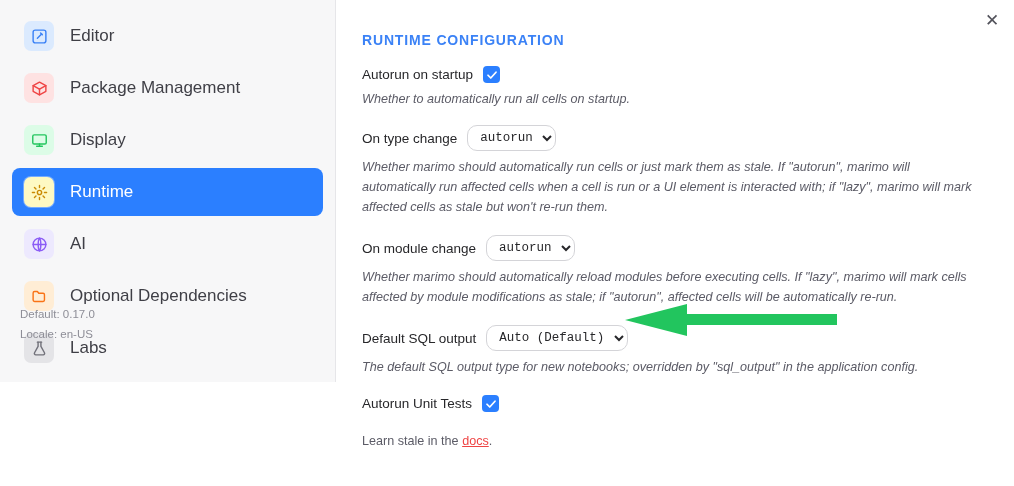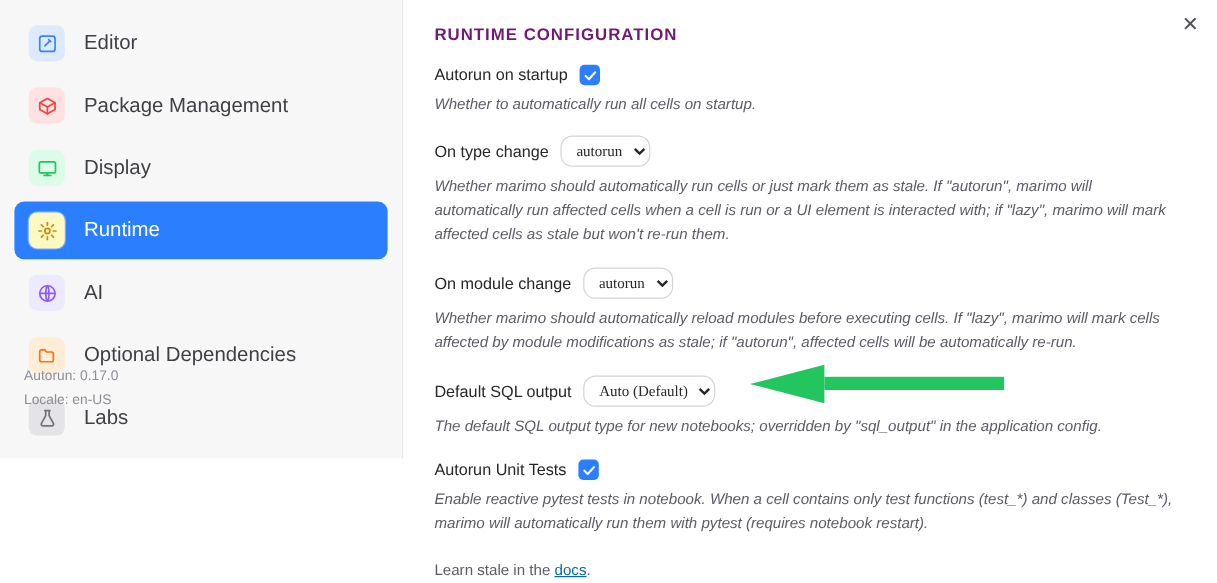--- a/index.html
+++ b/index.html
@@ -73,22 +73,22 @@
   .main {
     flex: 1 1 auto;
     position: relative;
     padding: 20px 34px 0 26px;
     overflow: hidden;
   }
   .panel-title {
     font-size: 14px;
     font-weight: bold;
     letter-spacing: 0.06em;
-    color: #701a75;
-    margin: 0 0 18px 0;
+    color: #3b82f6;
+    margin: 12px 0 18px 0;
   }
   .close-btn {
     position: absolute;
     top: 8px; right: 10px;
     width: 24px; height: 24px;
     display: flex; align-items: center; justify-content: center;
     color: #52525b;
     font-size: 17px;
     cursor: pointer;
     border-radius: 4px;
@@ -122,38 +122,38 @@
     border-radius: 4px;
     background: #2b7fff;
     display: flex; align-items: center; justify-content: center;
     cursor: pointer;
     flex: 0 0 17px;
   }
   .checkbox svg { display: block; }
 
   
   select.sel {
-    font-family: Liberation Serif, serif;
+    font-family: Liberation Mono, monospace;
     font-size: 12.5px;
     color: #27272a;
     background: #ffffff;
     border: 1px solid #d4d4d8;
     border-radius: 10px;
     padding: 3px 6px 4px 8px;
     height: 26px;
     cursor: pointer;
     appearance: auto;
   }
 
   .learn {
     font-size: 12.6px;
     color: #5b5b66;
     margin-top: 22px;
   }
-  .learn a { color: #0369a1; text-decoration: underline; }
+  .learn a { color: #ef4444; text-decoration: underline; }
 
   
   .arrow {
     position: absolute;
     left: 625px;
     top: 303px;
     width: 212px;
     height: 34px;
     pointer-events: none;
   }
@@ -232,21 +232,21 @@
       <span class="nav-icon ic-labs">
         <svg width="17" height="17" viewBox="0 0 24 24" fill="none" stroke="currentColor" stroke-width="2" stroke-linecap="round" stroke-linejoin="round">
           <path d="M9 3h6"></path>
             <path d="M10 3v6L5 18a2 2 0 0 0 1.8 3h10.4A2 2 0 0 0 19 18l-5-9V3"></path>
         </svg>
       </span>
       <span>Labs</span>
     </div>
 
     <div class="sidebar-footer">
-      <div>Autorun: 0.17.0</div>
+      <div>Default: 0.17.0</div>
       <div>Locale: en-US</div>
     </div>
   </div>
 
   <div class="main">
 
     <div class="close-btn">✕</div>
 
     <h2 class="panel-title">RUNTIME CONFIGURATION</h2>
 
@@ -294,21 +294,20 @@
 
     <div class="group tight">
       <div class="field-row">
         <span class="field-label">Autorun Unit Tests</span>
         <span class="checkbox">
           <svg width="12" height="12" viewBox="0 0 24 24" fill="none" stroke="#ffffff" stroke-width="3.5" stroke-linecap="round" stroke-linejoin="round">
               <path d="M4 12.5l5.5 5.5L20 6.5"></path>
             </svg>
         </span>
       </div>
-      <p class="desc">Enable reactive pytest tests in notebook. When a cell contains only test functions (test_*) and classes (Test_*), marimo will automatically run them with pytest (requires notebook restart).</p>
     </div>
 
     <div class="learn">
       <span>Learn stale in the </span><a href="#">docs</a><span>.</span>
     </div>
   </div>
 
   <svg class="arrow" viewBox="0 0 212 34">
     <rect x="62" y="11" width="150" height="11" fill="#22c55e"></rect>
     <path d="M0 17 L62 1 L62 33 Z" fill="#22c55e"></path>

